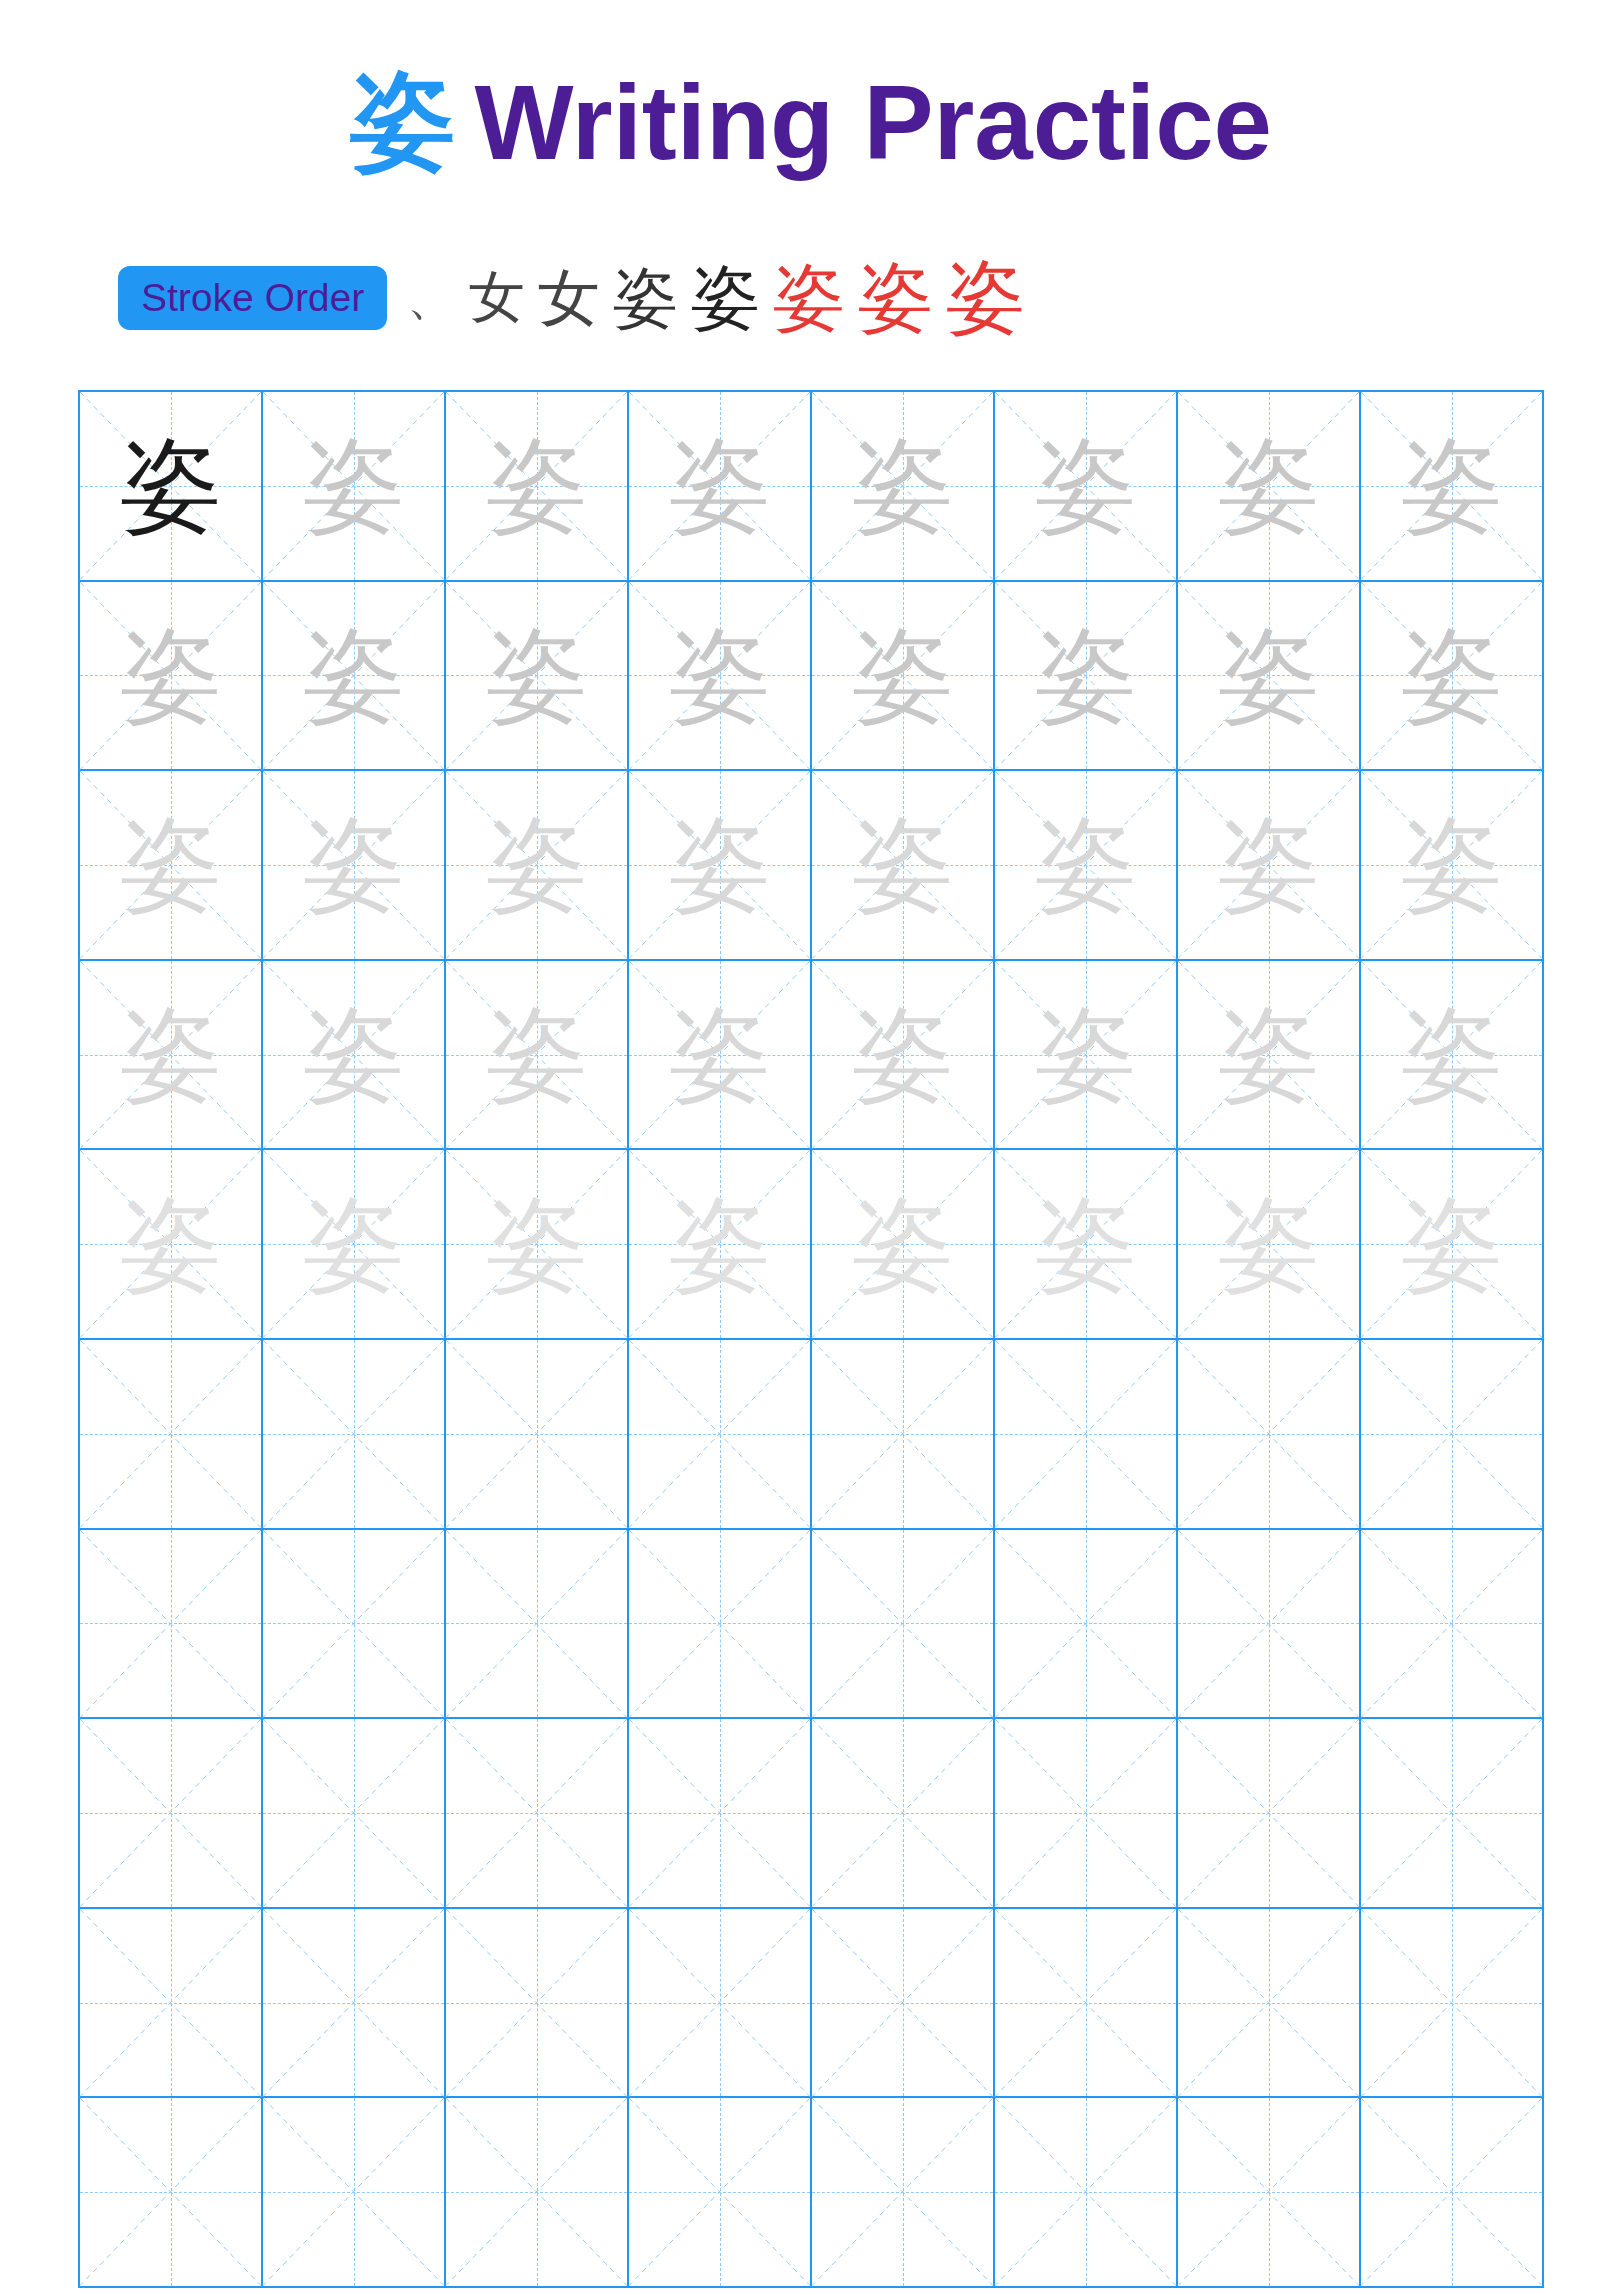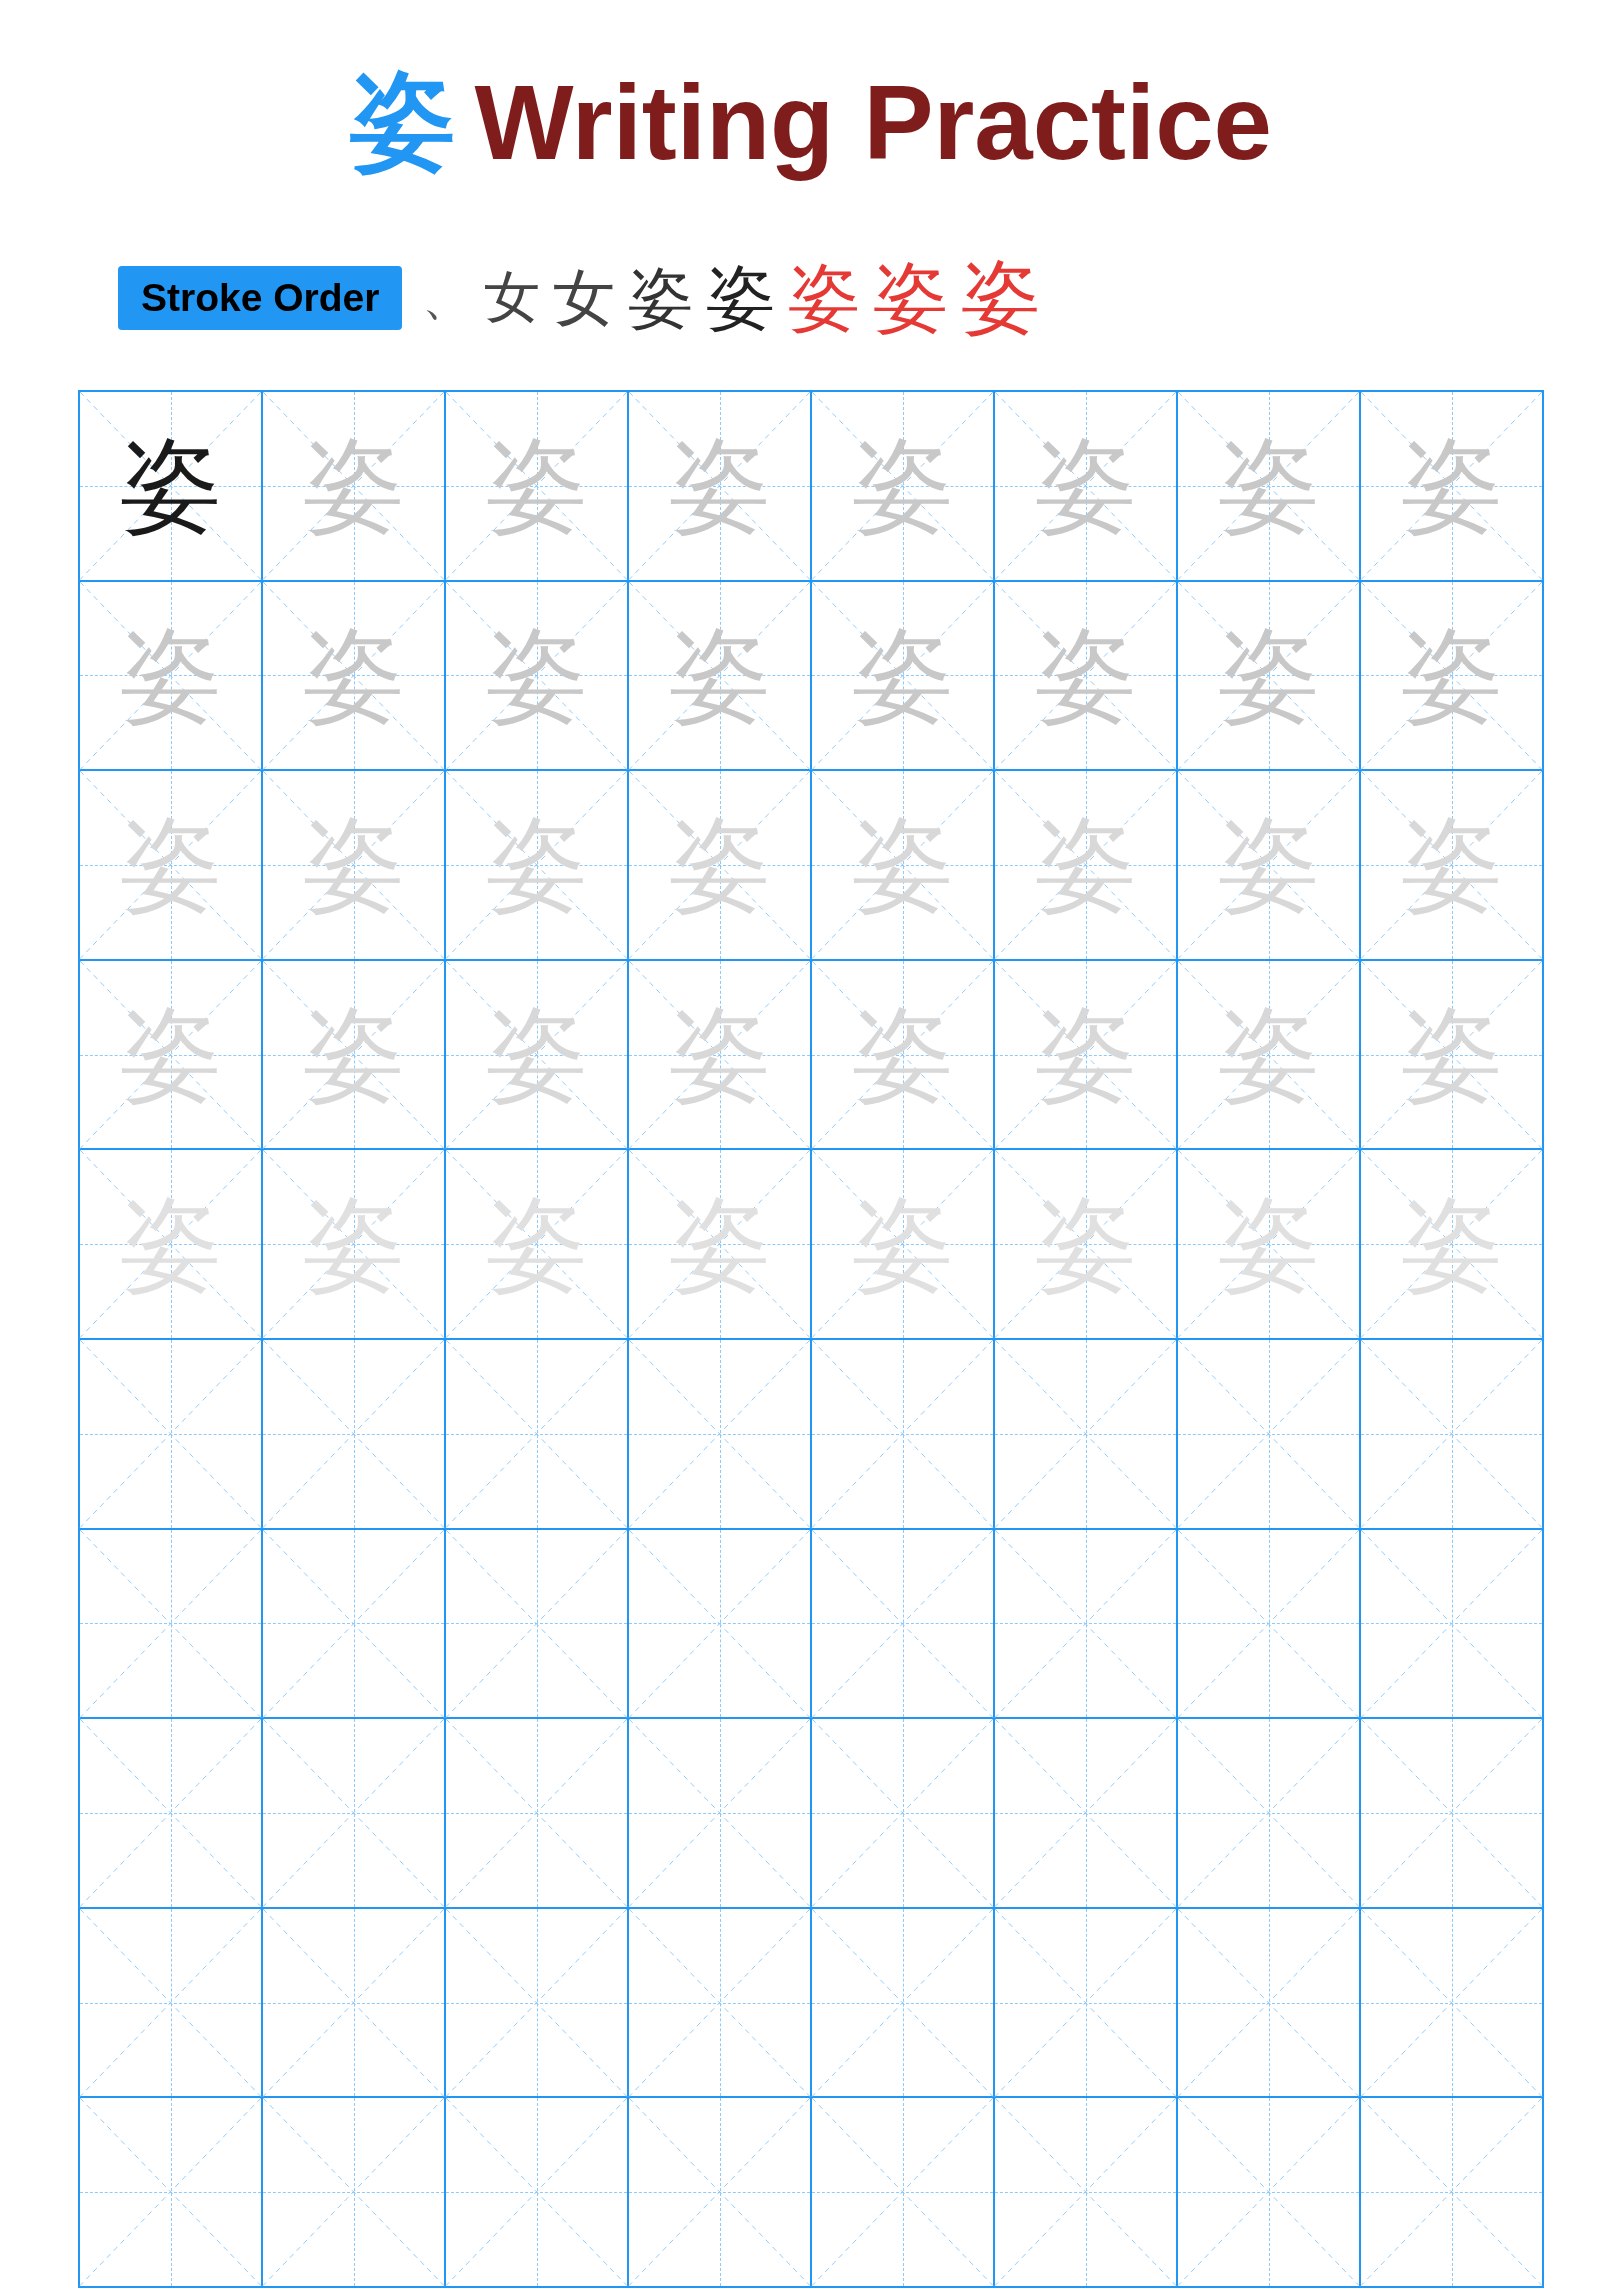--- a/index.html
+++ b/index.html
@@ -29,39 +29,39 @@
       display: flex;
       align-items: center;
       gap: 19.6px;
     }
 
     .title-char {
       color: #2196F3;
     }
 
     .title-text {
-      color: #7f1d1d;
+      color: #4c1d95;
     }
 
     .stroke-order-row {
       display: flex;
       align-items: center;
       gap: 19.6px;
       margin-bottom: 39px;
       align-self: flex-start;
       margin-left: 39px;
     }
 
     .stroke-order-badge {
       background: #2196F3;
-      color: #000000;
+      color: #4c1d95;
       font-size: 39px;
-      font-weight: bold;
+      font-weight: normal;
       padding: 9.8px 23px;
-      border-radius: 4px;
+      border-radius: 12px;
     }
 
     .stroke-sequence {
       display: flex;
       align-items: center;
       gap: 13px;
     }
 
     .stroke-step {
       font-size: 52px;

